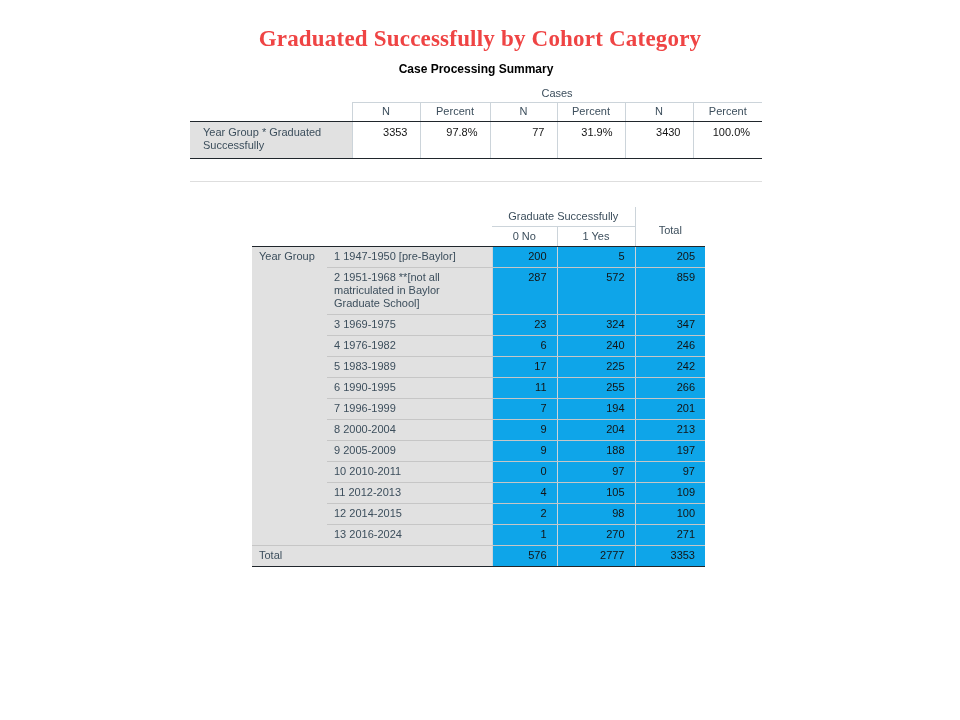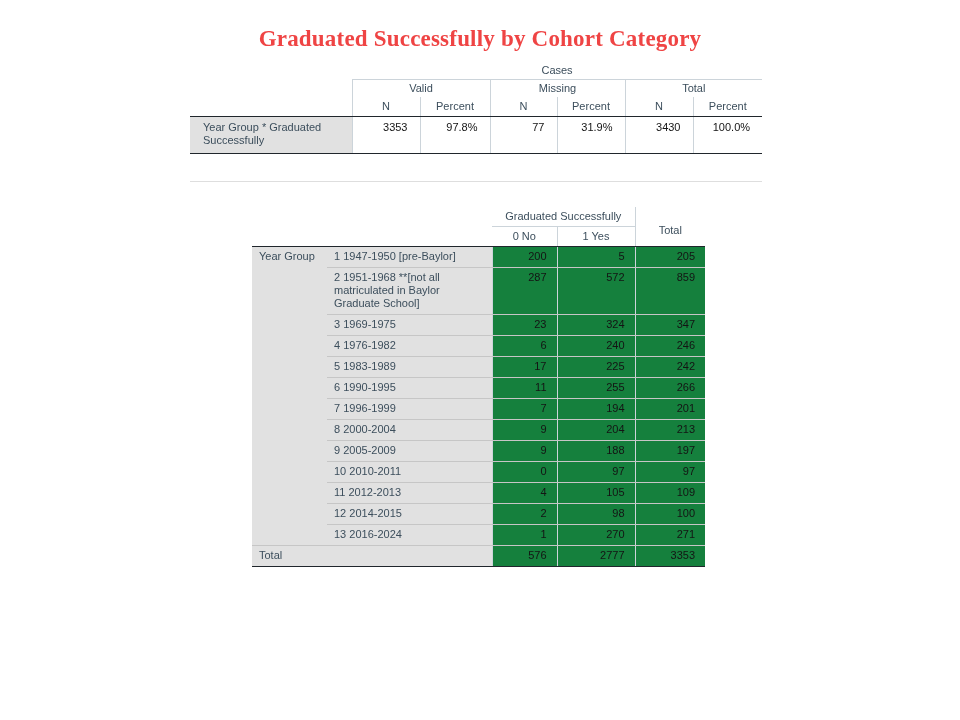--- a/index.html
+++ b/index.html
@@ -56,59 +56,54 @@
   .t2-wrap{position:absolute;left:252px;top:207px;width:453px;}
   table.t2{width:453px;}
   .t2 thead th{color:var(--hdr-text);text-align:center;padding:0;}
   .t2 .r-span th{height:19px;}
   .t2 .r-cols th{height:20px;}
   .t2 .span-head{border-bottom:1px solid var(--vline);}
   .t2 .total-head{border-left:1px solid var(--vline);vertical-align:middle;padding-top:8px;}
   .t2 .r-cols th, .t2 .r-cols td, .t2 .total-head{border-bottom:1px solid var(--dark);}
   .t2 .yes-head{border-left:1px solid var(--vline);margin-left:33px;}
   .t2 tbody td{
-    background:#15803d;text-align:right;padding:3px 10px 4px 2px;
+    background:#0ea5e9;text-align:right;padding:3px 10px 4px 2px;
     vertical-align:top;height:20px;
     border-left:1px solid var(--vline);border-bottom:1px solid var(--hline);
   }
   .t2 tbody th{
     background:var(--stub-bg);color:var(--hdr-text);text-align:left;
     vertical-align:top;padding:3px 6px 4px 7px;height:20px;
   }
   .t2 tbody th.stub2{border-bottom:1px solid var(--hline);}
   .t2 tbody th.stub1{border-bottom:1px solid var(--hline);}
   .t2 tr.total-row th, .t2 tr.total-row td{border-bottom:1px solid var(--dark);}
 </style>
 </head>
 <body>
 
 <h1 class="main-title">Graduated Successfully by Cohort Category</h1>
 
 <div class="t1-wrap">
+  <div class="tbl-title">Case Processing Summary</div>
   <table class="spss t1">
     <colgroup>
       <col style="width:162px">
         <col style="width:68px">
         <col style="width:70px">
       <col style="width:67px">
         <col style="width:68px">
         <col style="width:68px">
         <col style="width:69px">
     </colgroup>
     <thead>
       <tr class="hrow r-cases">
         <td></td>
         <th colspan="6" class="cases">Cases</th>
       </tr>
-      <tr class="hrow r-groups">
-        <td></td>
-        <th colspan="2" class="gl">Valid</th>
-        <th colspan="2" class="gl">Missing</th>
-        <th colspan="2" class="gl">Total</th>
-      </tr>
       <tr class="hrow r-np">
         <td></td>
         <th class="gl">N</th>
         <th class="gl">Percent</th>
         <th class="gl">N</th>
         <th class="gl">Percent</th>
         <th class="gl">N</th>
         <th class="gl">Percent</th>
       </tr>
     </thead>
@@ -132,21 +127,21 @@
     <colgroup>
       <col style="width:75px">
         <col style="width:165px">
         <col style="width:65px">
       <col style="width:78px">
         <col style="width:70px">
     </colgroup>
     <thead>
       <tr class="r-span">
         <td colspan="2"></td>
-        <th colspan="2" class="span-head">Graduated Successfully</th>
+        <th colspan="2" class="span-head">Graduate Successfully</th>
         <th rowspan="2" class="total-head">Total</th>
       </tr>
       <tr class="r-cols">
         <td colspan="2"></td>
         <th>0 No</th>
         <th class="yes-head">1 Yes</th>
       </tr>
     </thead>
     <tbody>
       <tr>

